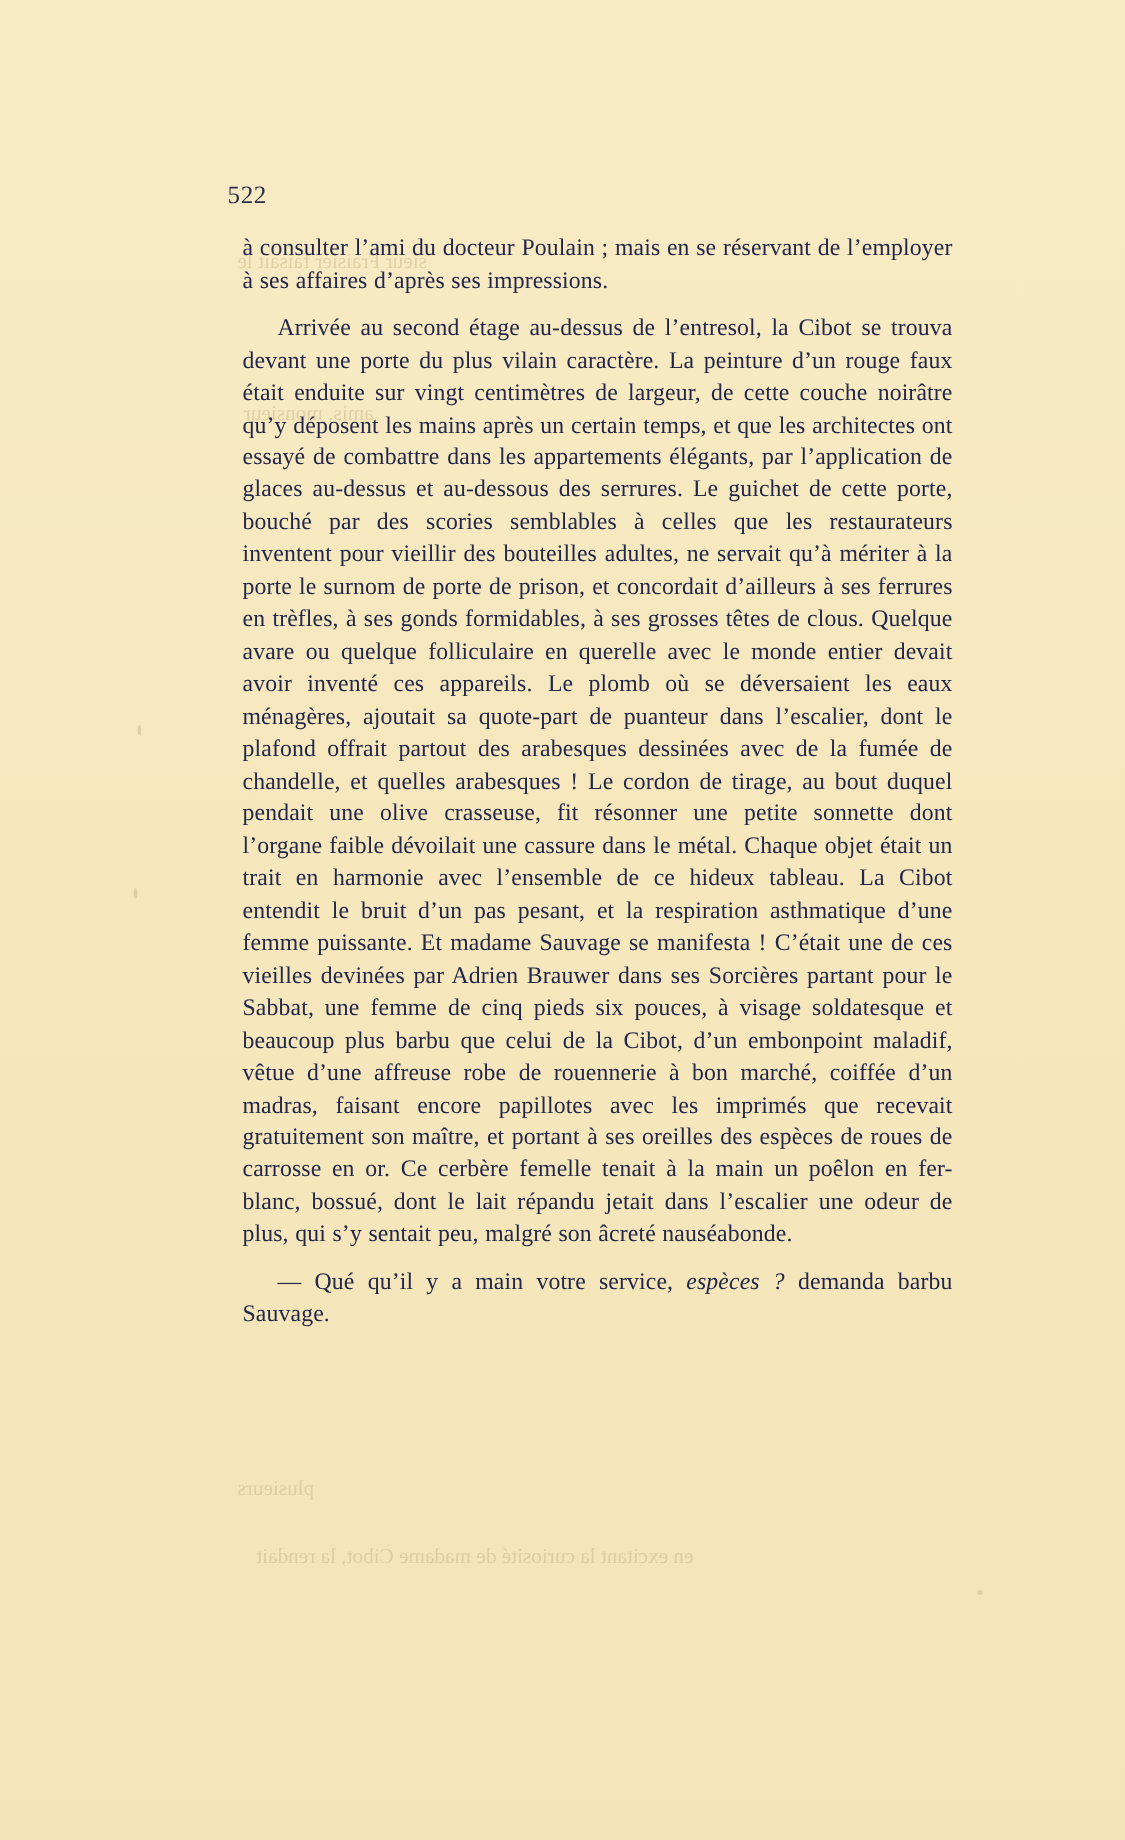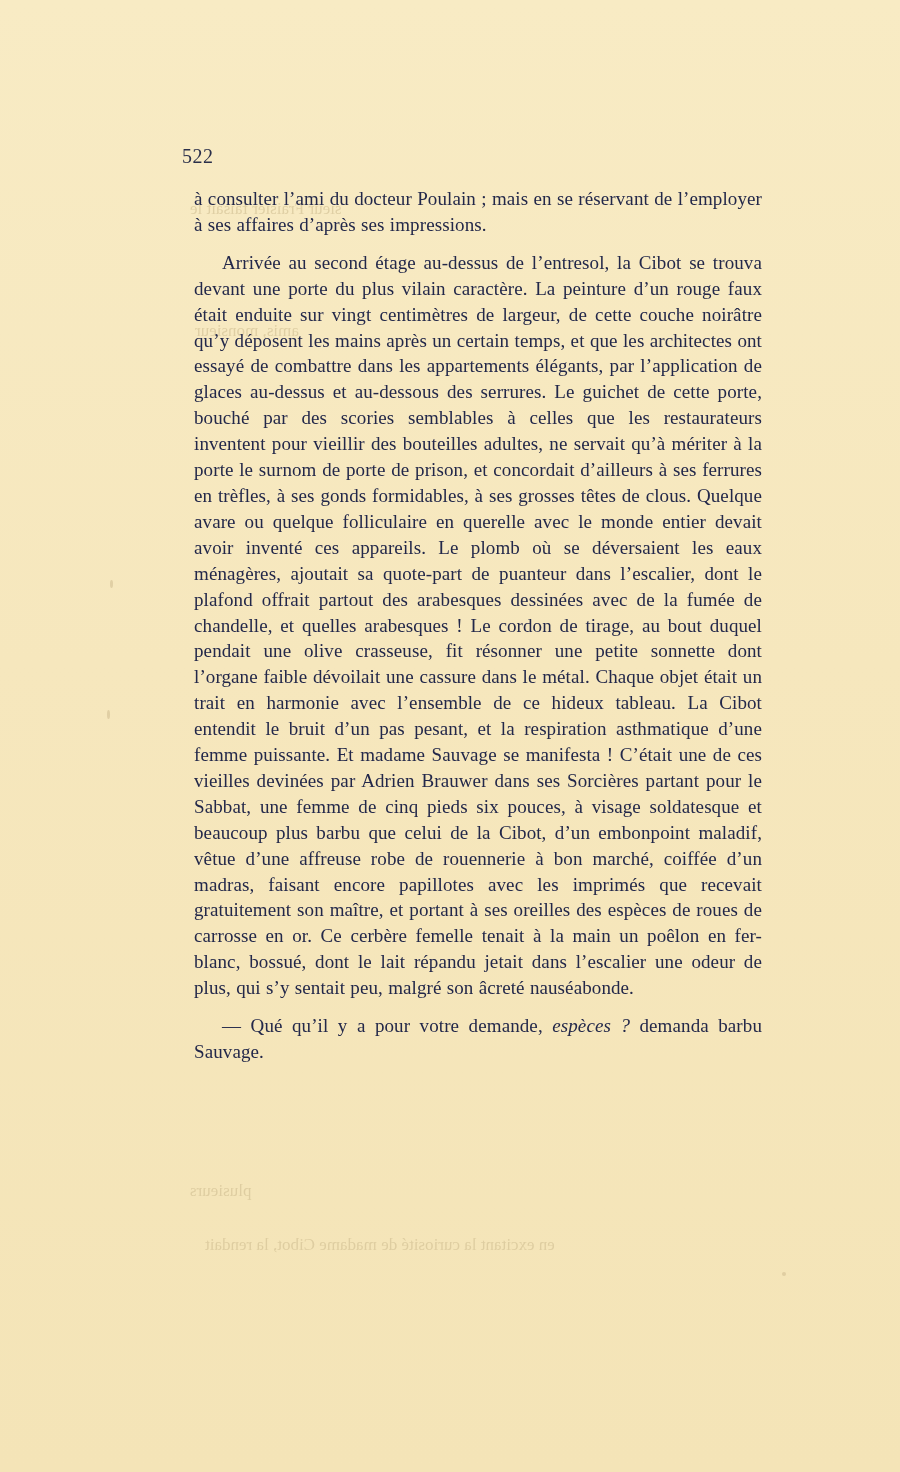--- a/index.html
+++ b/index.html
@@ -106,17 +106,17 @@
 
   <div class="page-inner">
 
     <div class="header-row">
       <div class="folio">522</div>
     </div>
 
     <div class="body-text">
       <p>à consulter l’ami du docteur Poulain ; mais en se réservant de l’employer à ses affaires d’après ses impressions.</p>
       <p class="indent">Arrivée au second étage au-dessus de l’entresol, la Cibot se trouva devant une porte du plus vilain caractère. La peinture d’un rouge faux était enduite sur vingt centimètres de largeur, de cette couche noirâtre qu’y déposent les mains après un certain temps, et que les architectes ont essayé de combattre dans les appartements élégants, par l’application de glaces au-dessus et au-dessous des serrures. Le guichet de cette porte, bouché par des scories semblables à celles que les restaurateurs inventent pour vieillir des bouteilles adultes, ne servait qu’à mériter à la porte le surnom de porte de prison, et concordait d’ailleurs à ses ferrures en trèfles, à ses gonds formidables, à ses grosses têtes de clous. Quelque avare ou quelque folliculaire en querelle avec le monde entier devait avoir inventé ces appareils. Le plomb où se déversaient les eaux ménagères, ajoutait sa quote-part de puanteur dans l’escalier, dont le plafond offrait partout des arabesques dessinées avec de la fumée de chandelle, et quelles arabesques ! Le cordon de tirage, au bout duquel pendait une olive crasseuse, fit résonner une petite sonnette dont l’organe faible dévoilait une cassure dans le métal. Chaque objet était un trait en harmonie avec l’ensemble de ce hideux tableau. La Cibot entendit le bruit d’un pas pesant, et la respiration asthmatique d’une femme puissante. Et madame Sauvage se manifesta ! C’était une de ces vieilles devinées par Adrien Brauwer dans ses Sorcières partant pour le Sabbat, une femme de cinq pieds six pouces, à visage soldatesque et beaucoup plus barbu que celui de la Cibot, d’un embonpoint maladif, vêtue d’une affreuse robe de rouennerie à bon marché, coiffée d’un madras, faisant encore papillotes avec les imprimés que recevait gratuitement son maître, et portant à ses oreilles des espèces de roues de carrosse en or. Ce cerbère femelle tenait à la main un poêlon en fer-blanc, bossué, dont le lait répandu jetait dans l’escalier une odeur de plus, qui s’y sentait peu, malgré son âcreté nauséabonde.</p>
-      <p class="dash"><span>— Qué qu’il y a pour votre demande, </span><em>espèces ?</em><span> demanda barbu Sauvage.</span></p>
+      <p class="dash"><span>— Qué qu’il y a main votre service, </span><em>espèces ?</em><span> demanda barbu Sauvage.</span></p>
     </div>
 
   </div>
 </div>
 
 </body></html>

